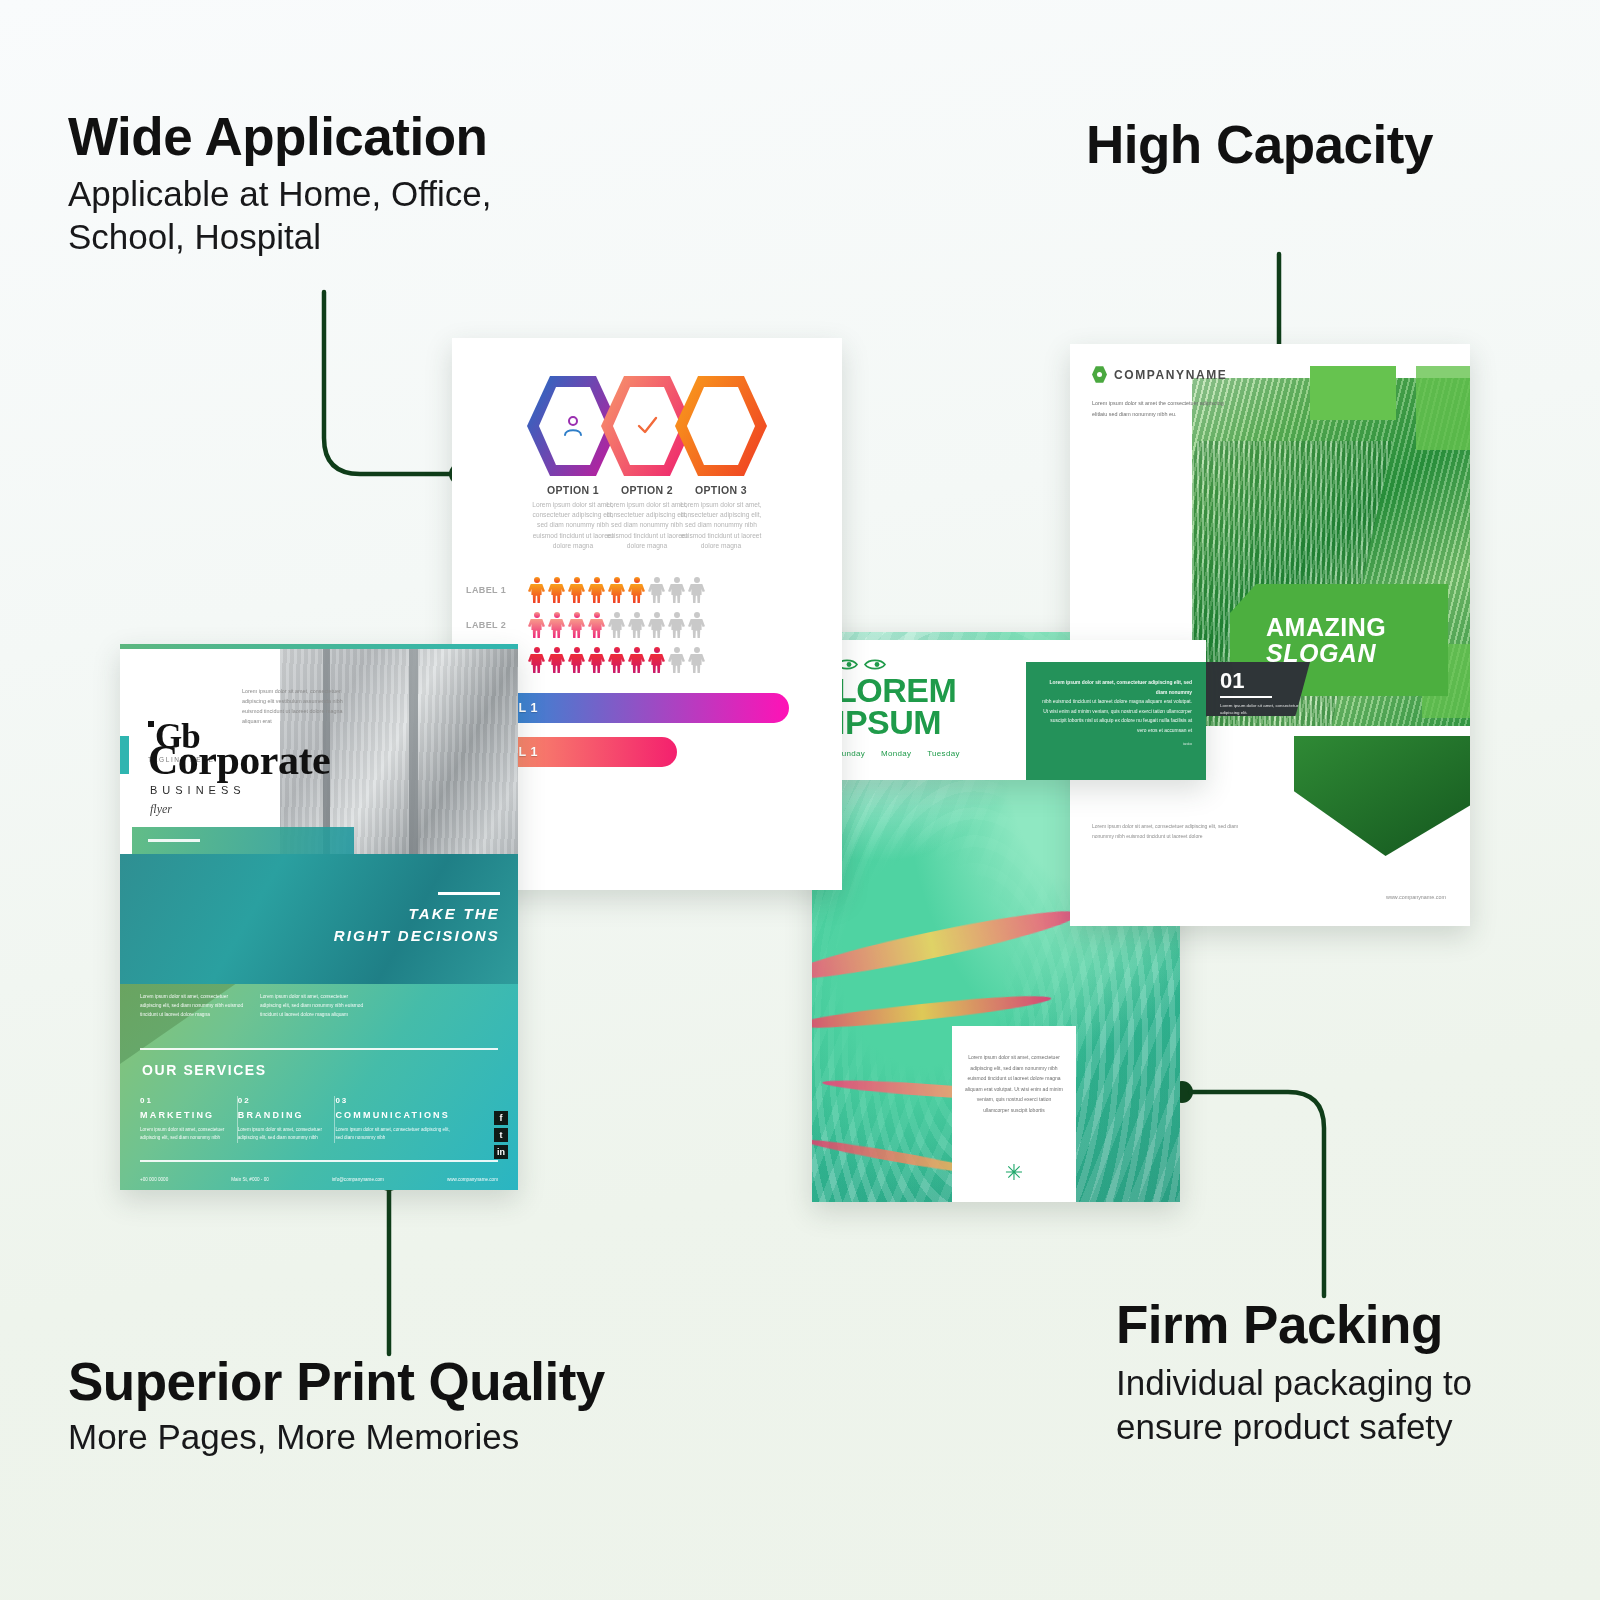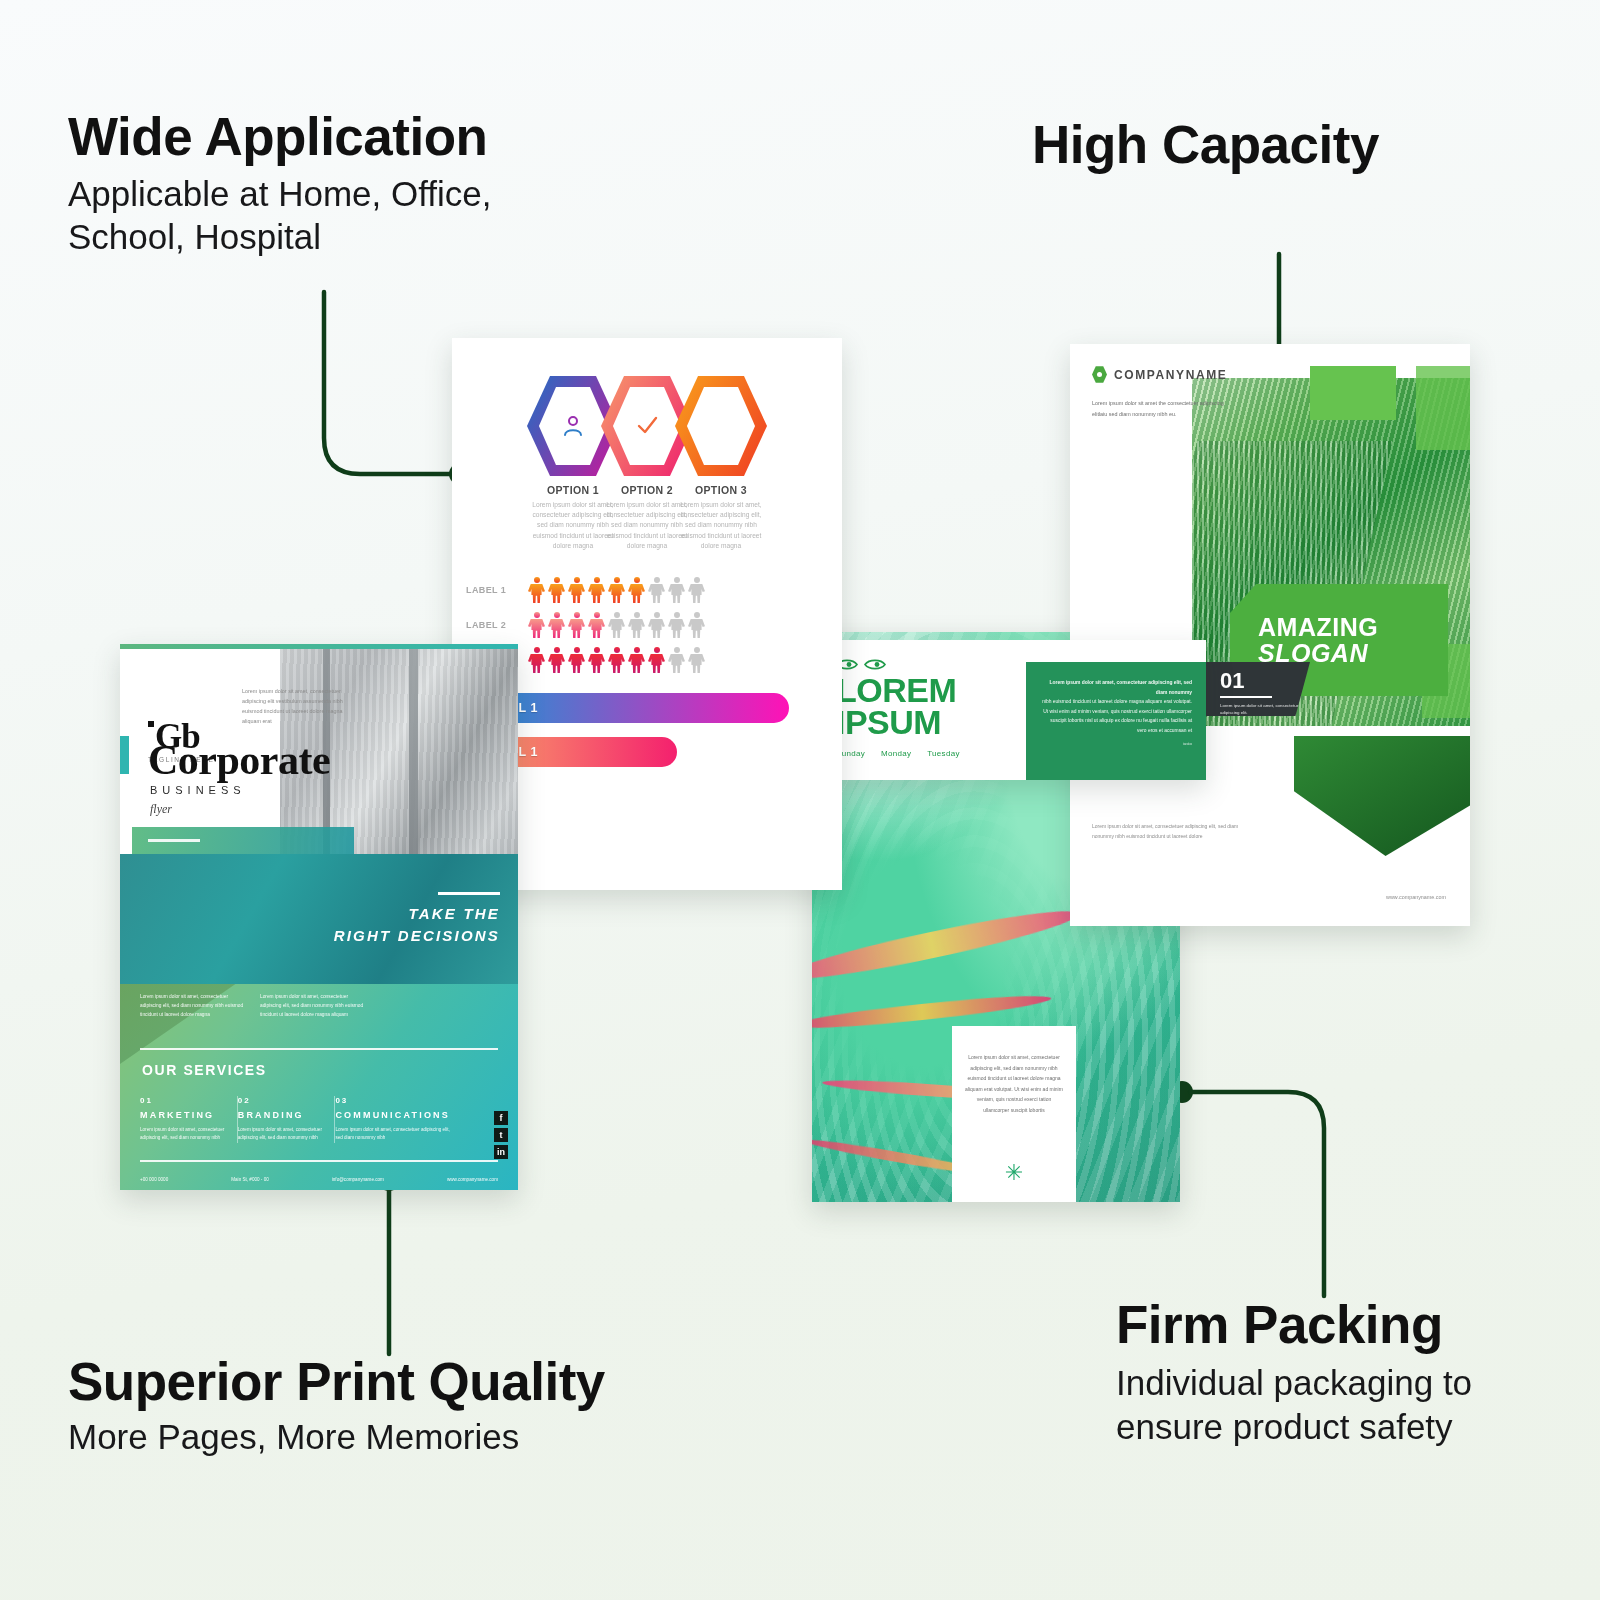--- a/index.html
+++ b/index.html
@@ -23,21 +23,21 @@
   }
   .feat p {
     font-weight: 400;
     color: #18181a;
     line-height: 1.22;
   }
   #feat-wide   { left: 68px;  top: 110px; }
   #feat-wide h2   { font-size: 53px; }
   #feat-wide p    { font-size: 35px; margin-top: 10px; }
 
-  #feat-cap    { left: 1032px; top: 118px; }
+  #feat-cap    { left: 1086px; top: 118px; }
   #feat-cap h2    { font-size: 53px; }
   #feat-cap p     { font-size: 35px; margin-top: 10px; }
 
   #feat-print  { left: 68px;  top: 1355px; }
   #feat-print h2  { font-size: 53px; }
   #feat-print p   { font-size: 35px; margin-top: 8px; }
 
   #feat-firm   { left: 1116px; top: 1298px; }
   #feat-firm h2   { font-size: 53px; }
   #feat-firm p    { font-size: 35px; margin-top: 10px; line-height: 1.25; }
@@ -185,21 +185,21 @@
   }
   .gb-photo::before{
     content:""; position:absolute; left:-10%; top:18%; width:70%; height:90%;
     background:repeating-linear-gradient(78deg, rgba(255,255,255,.30) 0 2px, rgba(10,90,30,.28) 2px 5px);
     transform:skewX(-12deg);
   }
   .gb-chip{ position:absolute; background:#66c34f; }
   .gb-slogan-hex{
     position:absolute; right:22px; top:240px; width:218px; height:112px; background:#4caf3f;
     clip-path: polygon(12% 0,100% 0,100% 100%,0 100%,0 26%);
-    display:flex; flex-direction:column; justify-content:center; padding-left:28px;
+    display:flex; flex-direction:column; justify-content:center; padding-left:36px;
   }
   .gb-slogan-hex .a{ color:#fff; font-size:25px; font-weight:800; letter-spacing:.5px; line-height:1.04;}
   .gb-slogan-hex .b{ color:#fff; font-size:25px; font-weight:800; font-style:italic; letter-spacing:.5px; line-height:1.04;}
   .gb-num{ position:absolute; left:136px; top:318px; width:104px; height:54px; background:#2f3538;
            clip-path:polygon(0 0,100% 0,86% 100%,0 100%); padding:8px 0 0 14px; }
   .gb-num .n{ color:#fff; font-size:22px; font-weight:800; line-height:1;}
   .gb-num .d{ width:52px;height:2px;background:#fff;margin:4px 0 4px 0;}
   .gb-num .t{ font-size:4.4px; color:rgba(255,255,255,.85); line-height:1.7; width:82px;}
   .gb-lower{ position:absolute; left:0; right:0; top:392px; bottom:0; background:#fff;}
   .gb-lower .txt{ position:absolute; left:22px; top:86px; width:150px; font-size:5px; line-height:1.95; color:#8d8d8d;}

